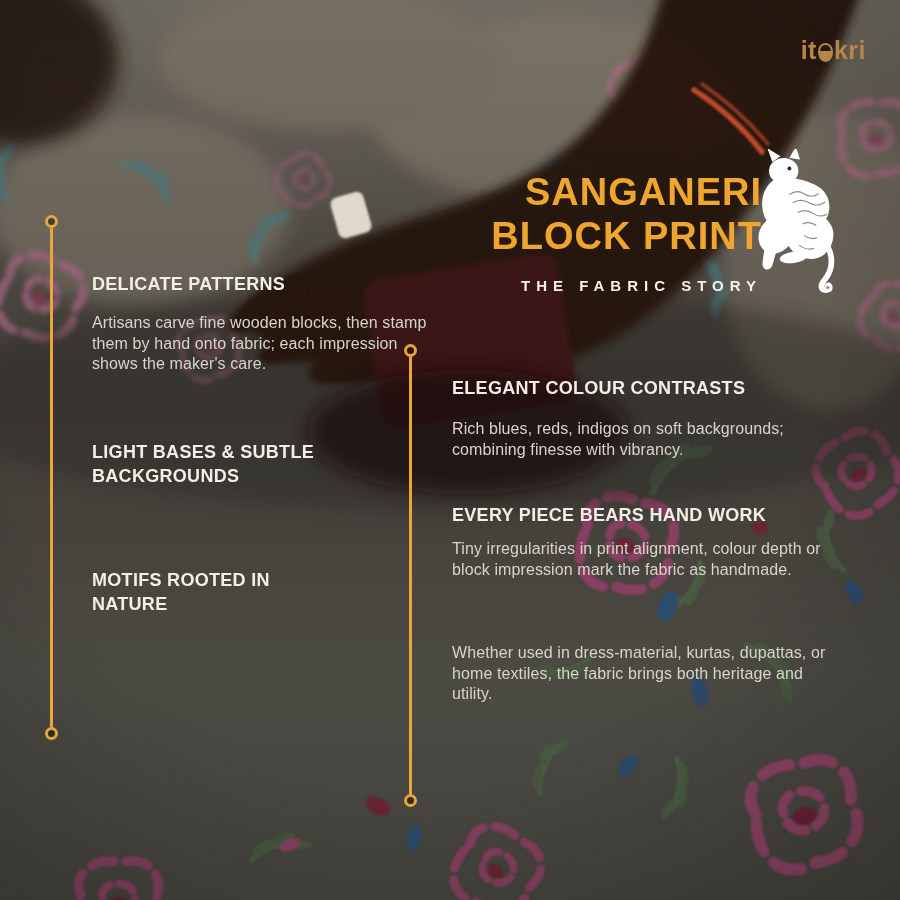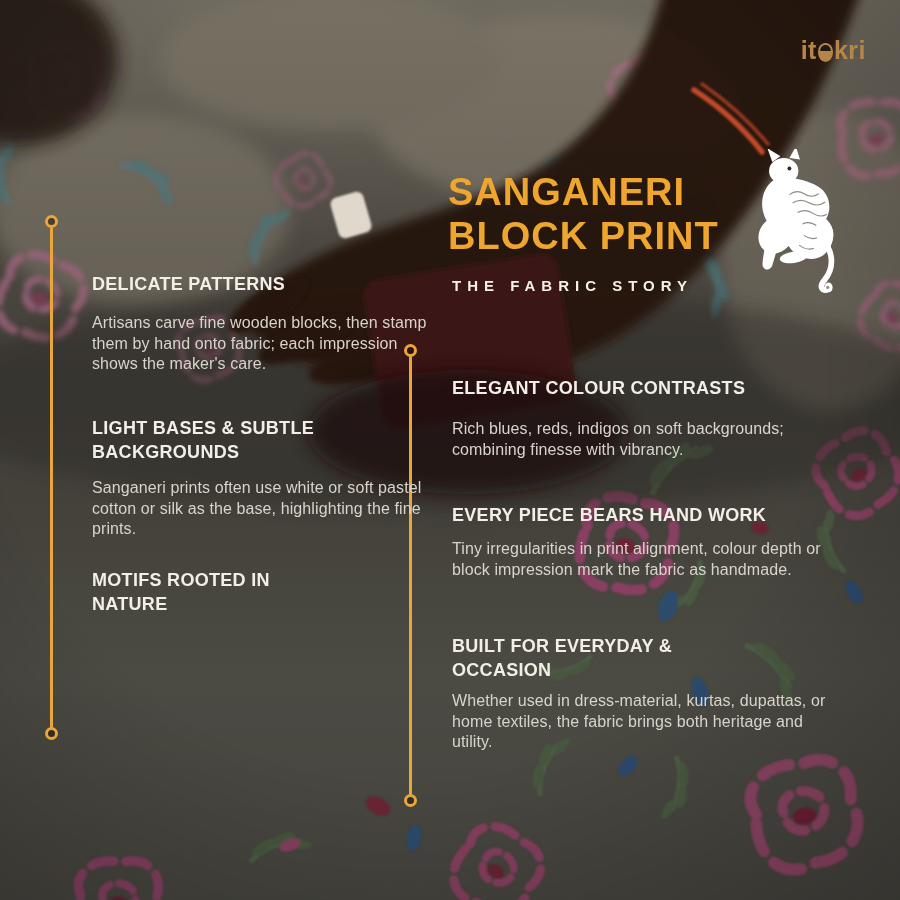--- a/index.html
+++ b/index.html
@@ -15,21 +15,21 @@
     color:#b5854a;font-size:25px;font-weight:bold;letter-spacing:.5px;
     display:flex;align-items:center;line-height:1;
   }
   .basket{
     display:inline-block;width:15px;height:19px;margin:3px 1px 0 1px;
     box-sizing:border-box;border:2px solid #b5854a;
     border-radius:46% 46% 50% 50%;
     background:linear-gradient(180deg,#1f1912 0%,#1f1912 42%,#b5854a 42%);
   }
   
-  .titleblock{position:absolute;left:448px;top:170px;width:314px;z-index:3;text-align:left;}
+  .titleblock{position:absolute;left:448px;top:170px;width:314px;z-index:3;text-align:right;}
   .title{
     color:#efa62f;font-size:38px;line-height:44px;font-weight:800;
     letter-spacing:1px;
   }
   .subtitle{
     position:absolute;left:0;top:107px;width:100%;
     color:#f6f1e7;font-size:15px;font-weight:bold;letter-spacing:6px;
     padding-left:4px;box-sizing:border-box;white-space:nowrap;
   }
   .cat{position:absolute;left:747px;top:149px;z-index:3;}
@@ -216,26 +216,25 @@
   <div class="vline" style="left:409px;top:356px;height:439px;"></div>
   <div class="ring" style="left:404px;top:794px;"></div>
 
   <section class="sec left" style="top:272px;">
     <h2>
       <div>DELICATE PATTERNS</div>
     </h2>
     <p style="margin-top:17px;">Artisans carve fine wooden blocks, then stamp them by hand onto fabric; each impression shows the maker's care.</p>
   </section>
 
-  <section class="sec left" style="top:416px;">
+  <section class="sec left" style="top:440px;">
     <h2>
       <div>LIGHT BASES &amp; SUBTLE</div>
       <div>BACKGROUNDS</div>
     </h2>
-    <p style="margin-top:14px;">Sanganeri prints often use white or soft pastel cotton or silk as the base, highlighting the fine prints.</p>
   </section>
 
   <section class="sec left" style="top:568px;">
     <h2>
       <div>MOTIFS ROOTED IN</div>
       <div>NATURE</div>
     </h2>
   </section>
 
   <section class="sec right" style="top:503px;">
@@ -246,20 +245,16 @@
   </section>
 
   <section class="sec right" style="top:376px;">
     <h2>
       <div>ELEGANT COLOUR CONTRASTS</div>
     </h2>
     <p style="margin-top:19px;">Rich blues, reds, indigos on soft backgrounds; combining finesse with vibrancy.</p>
   </section>
 
   <section class="sec right" style="top:634px;">
-    <h2>
-      <div>BUILT FOR EVERYDAY &amp;</div>
-      <div>OCCASION</div>
-    </h2>
     <p style="margin-top:9px;">Whether used in dress-material, kurtas, dupattas, or home textiles, the fabric brings both heritage and utility.</p>
   </section>
 
 </div>
 
 </body></html>

